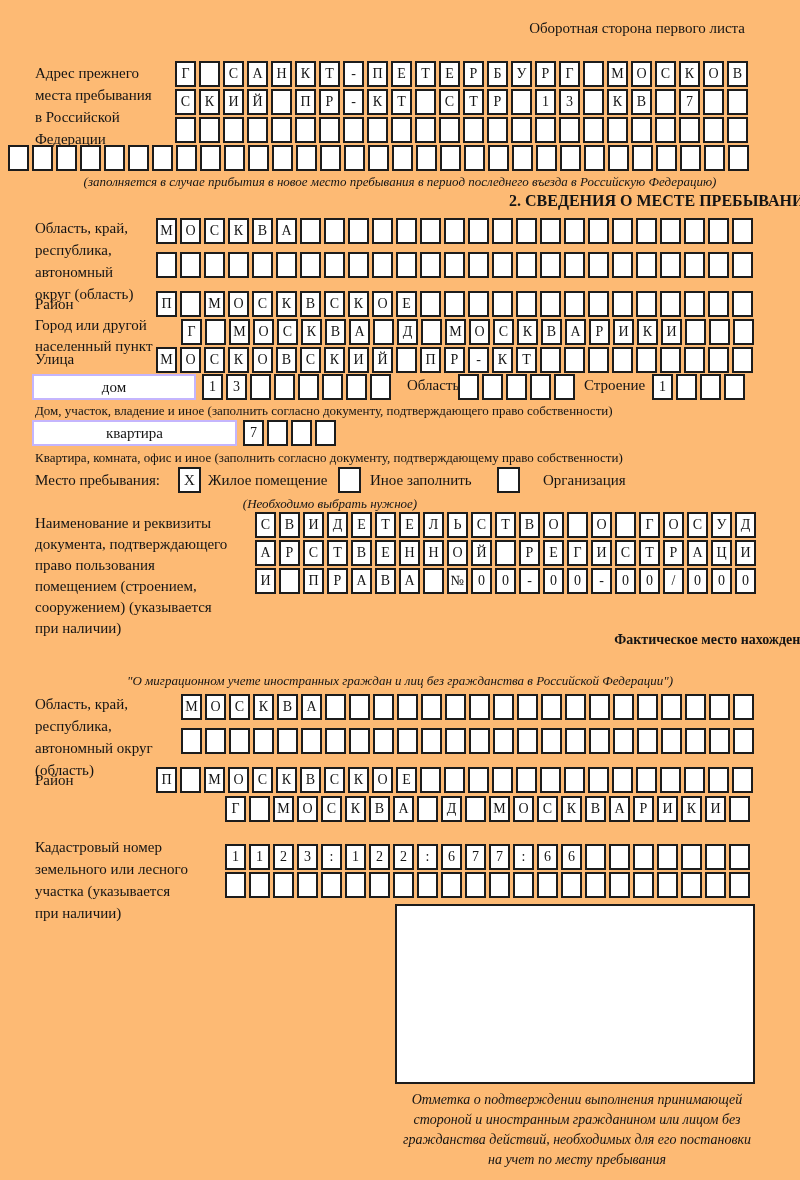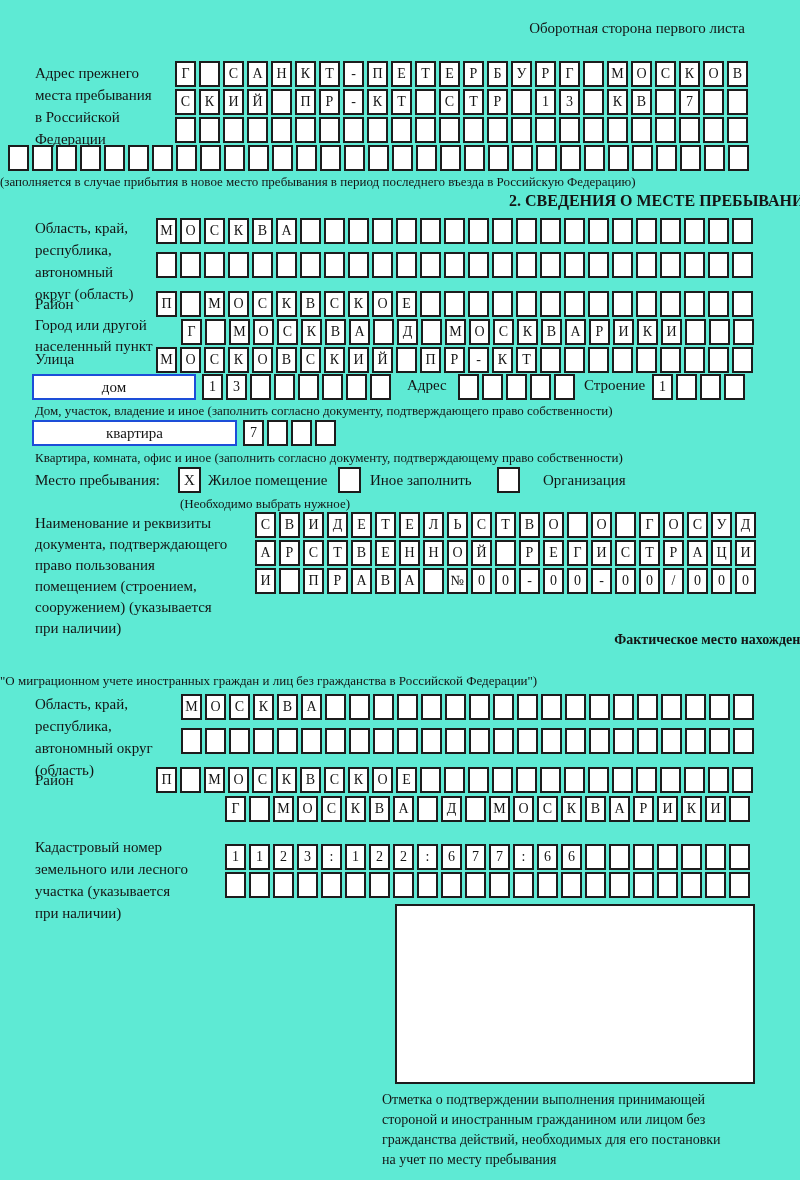--- a/index.html
+++ b/index.html
@@ -1,28 +1,28 @@
 <!DOCTYPE html>
 <html><head>
 <meta charset="utf-8">
 <style>
   html,body{margin:0;padding:0;background:#fff;}
-  .page{position:relative;width:800px;height:1180px;background:#5eead4;
+  .page{position:relative;width:800px;height:1180px;background:#fdba74;
         font-family:"Liberation Serif",serif;color:#141414;overflow:hidden;}
   .lbl{position:absolute;font-size:15px;line-height:21px;white-space:pre-line;}
   .lbl22{line-height:22px;}
   .cellrow{position:absolute;display:flex;}
   .cell{flex:0 0 17px;width:17px;height:22px;border:2px solid #1c1c1c;margin-right:3px;
         text-align:center;font-size:14px;line-height:22px;background:#fff;overflow:hidden;}
-  .widebox{position:absolute;height:22px;border:2px solid #1d4ed8;text-align:center;
+  .widebox{position:absolute;height:22px;border:2px solid #c4b5fd;text-align:center;
         font-size:15px;line-height:22px;background:#fff;}
   .chk{position:absolute;width:19px;height:22px;border:2px solid #1c1c1c;text-align:center;
         font-size:15px;line-height:22px;background:#fff;}
   .cap{position:absolute;font-size:13px;line-height:17px;white-space:pre-line;}
-  .center{text-align:left;}
+  .center{text-align:center;font-style:italic;}
   .title{position:absolute;left:16px;width:100%;text-align:right;font-weight:bold;font-size:16px;}
   .stampbox{position:absolute;border:2px solid #1c1c1c;background:#fff;}
 </style>
 </head>
 <body>
 
 <div class="page">
 
   <div class="lbl" style="top:18px;left:0;width:745px;text-align:right">Оборотная сторона первого листа</div>
 
@@ -295,21 +295,21 @@
   <div class="cellrow" style="top:374px;left:202px">
       <span class="cell">1</span>
       <span class="cell">3</span>
       <span class="cell"></span>
       <span class="cell"></span>
       <span class="cell"></span>
       <span class="cell"></span>
       <span class="cell"></span>
       <span class="cell"></span>
     </div>
-  <div class="lbl" style="top:375px;left:407px">Адрес</div>
+  <div class="lbl" style="top:375px;left:407px">Область</div>
   <div class="cellrow" style="top:374px;left:458px">
       <span class="cell"></span>
       <span class="cell"></span>
       <span class="cell"></span>
       <span class="cell"></span>
       <span class="cell"></span>
     </div>
   <div class="lbl" style="top:375px;left:584px">Строение</div>
   <div class="cellrow" style="top:374px;left:652px">
       <span class="cell">1</span>

